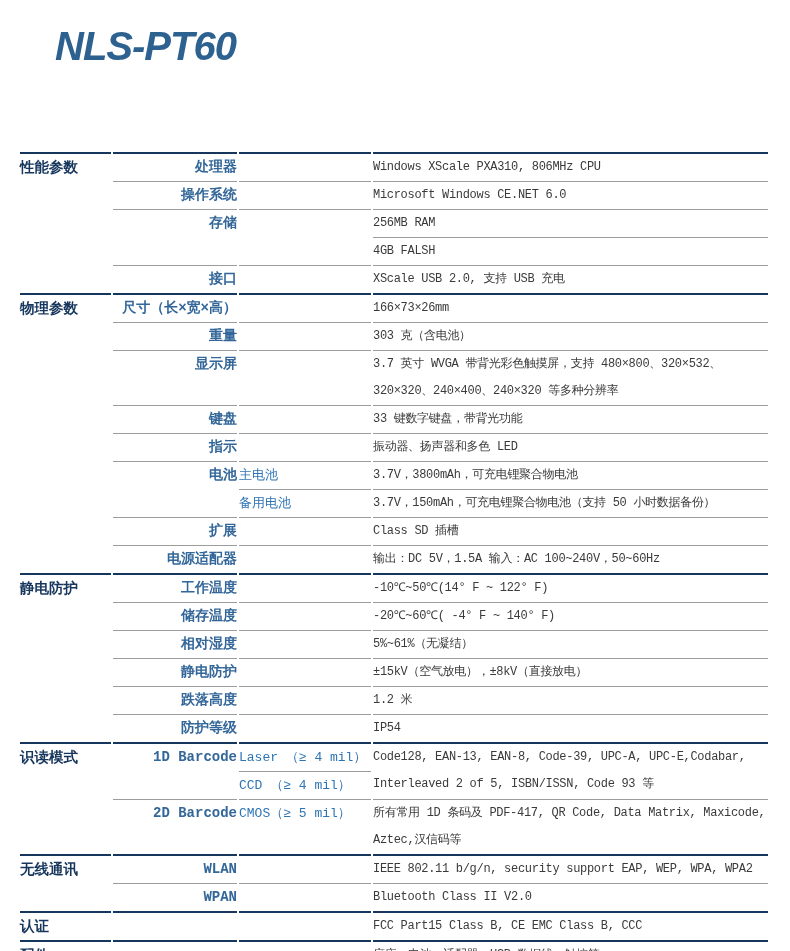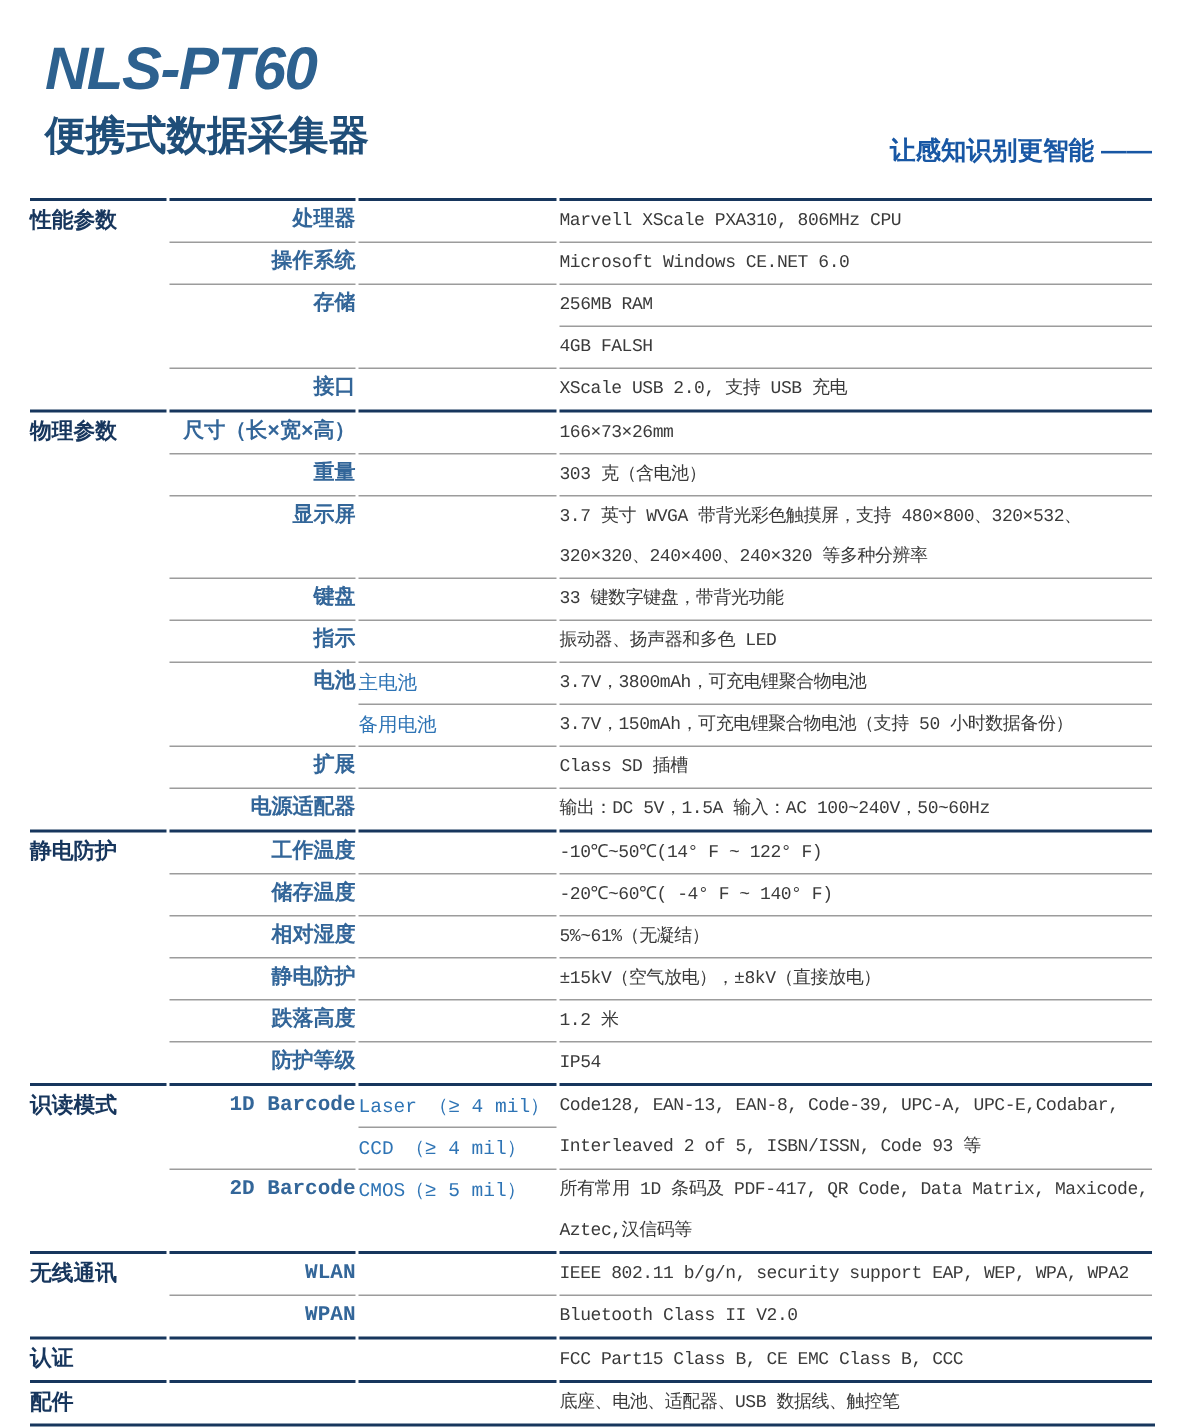--- a/index.html
+++ b/index.html
@@ -10,21 +10,21 @@
     --subtitle-blue:#1F4E79;
     --slogan-blue:#1857A4;
     --value-gray:#3A3A3A;
     --line-gray:#9C9C9C;
   }
   html,body{margin:0;padding:0;}
   body{
     width:790px;height:951px;background:#ffffff;position:relative;overflow:hidden;
     font-family:"Liberation Sans","DejaVu Sans",sans-serif;
   }
-  .header{position:relative;height:132px;box-sizing:border-box;padding:26px 20px 0 30px;}
+  .header{position:relative;height:152px;box-sizing:border-box;padding:26px 20px 0 30px;margin-left:25px;}
   .model{
     margin:0;font-size:40px;font-weight:bold;font-style:italic;letter-spacing:-1px;
     color:var(--title-blue);line-height:1.0;
     font-family:"Liberation Sans","DejaVu Sans",sans-serif;
   }
   .product{
     margin:10px 0 0 0;font-size:27px;font-weight:bold;color:var(--subtitle-blue);line-height:1.05;
   }
   .slogan{
     position:absolute;right:22px;top:89px;font-size:17px;font-weight:bold;color:var(--slogan-blue);
@@ -57,37 +57,35 @@
   }
   .bottom-rule{
     width:750px;margin-left:20px;border-top:3px solid var(--dark-navy);height:0;
   }
 </style>
 </head>
 <body>
 
 <div class="header">
   <h1 class="model">NLS-PT60</h1>
-  <div class="product">便携式数据采集器</div>
-  <div class="slogan">让感知识别更智能 ——</div>
 </div>
 
 <table class="spec">
   <colgroup>
     <col style="width:91px">
       <col style="width:124px">
       <col style="width:132px">
       <col>
   </colgroup>
   <tbody>
       <tr>
         <td class="c-sec b-dark">性能参数</td>
         <td class="c-param b-dark">处理器</td>
         <td class="c-sub b-dark"></td>
-        <td class="c-val b-dark">Marvell XScale PXA310, 806MHz CPU</td>
+        <td class="c-val b-dark">Windows XScale PXA310, 806MHz CPU</td>
       </tr>
       <tr>
         <td class="c-sec"></td>
         <td class="c-param b-gray">操作系统</td>
         <td class="c-sub b-gray"></td>
         <td class="c-val b-gray">Microsoft Windows CE.NET 6.0</td>
       </tr>
       <tr>
         <td class="c-sec"></td>
         <td class="c-param b-gray">存储</td>

